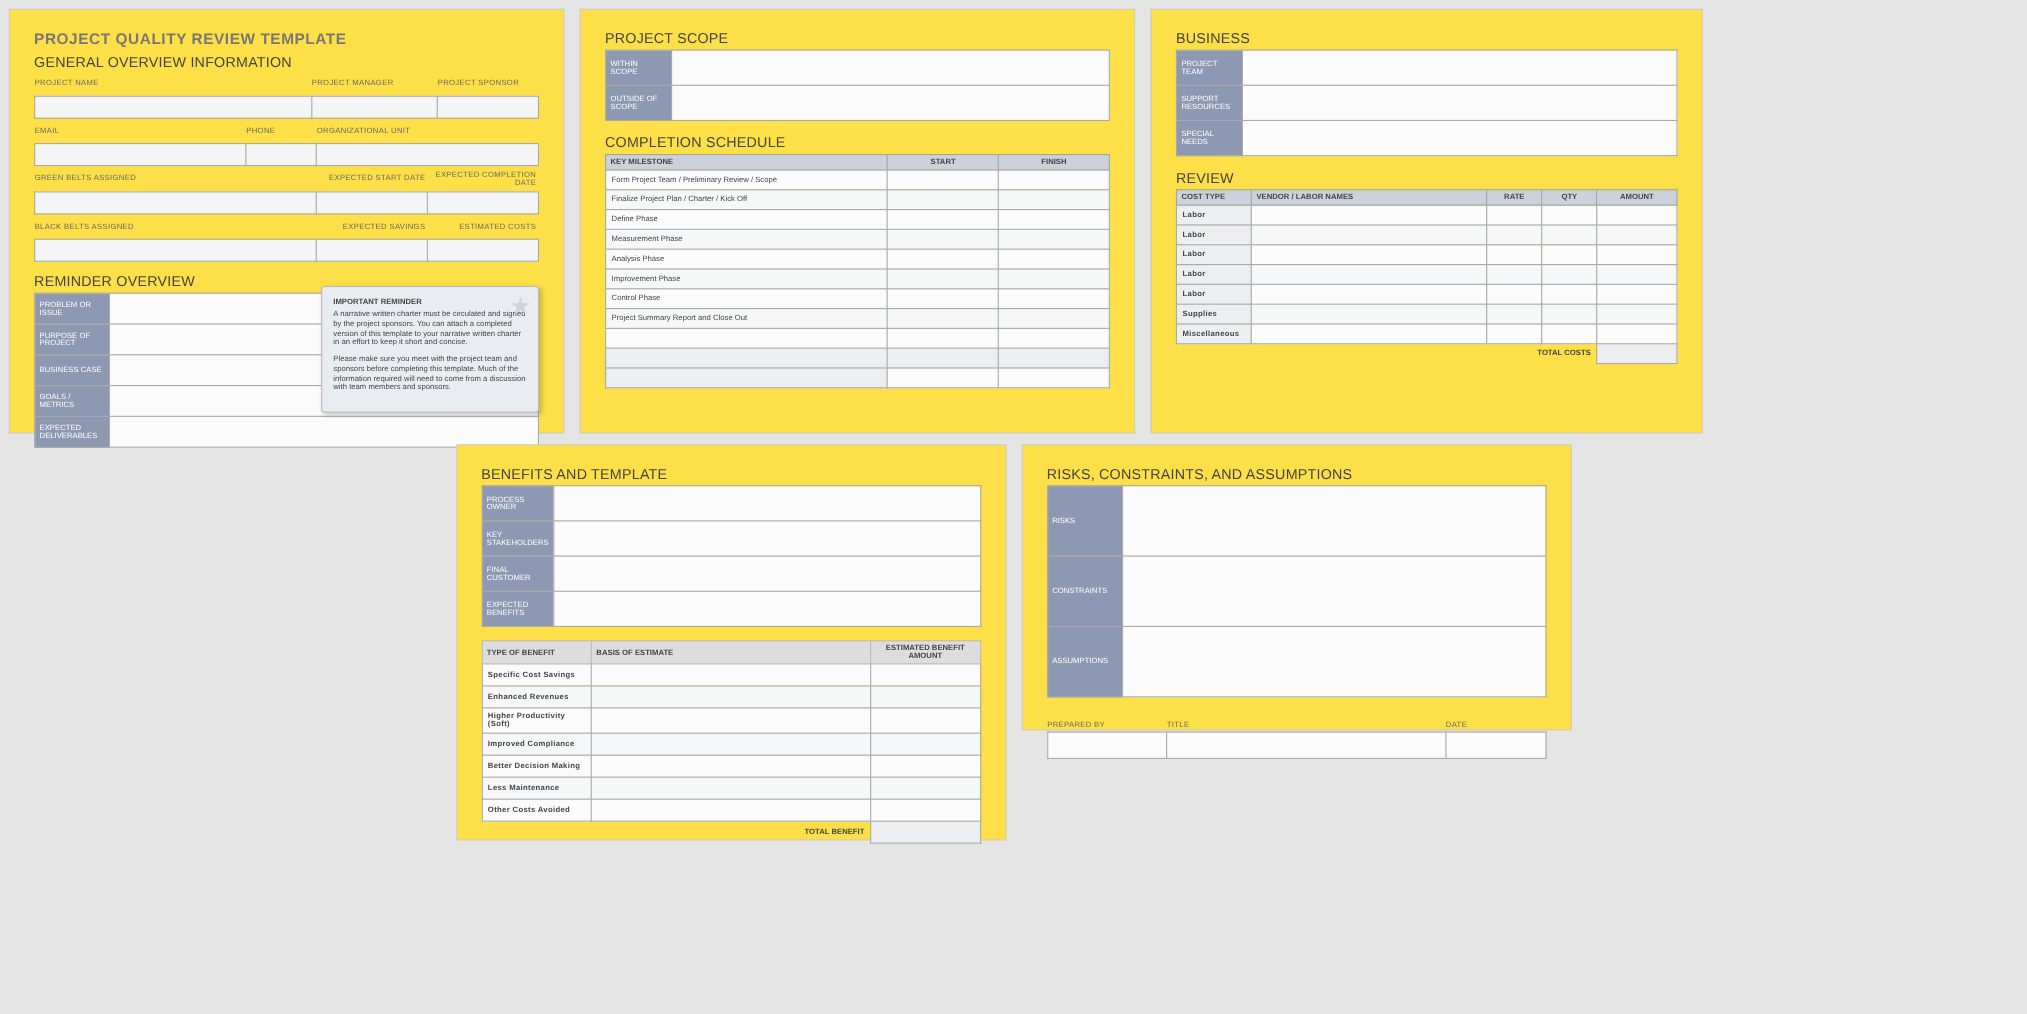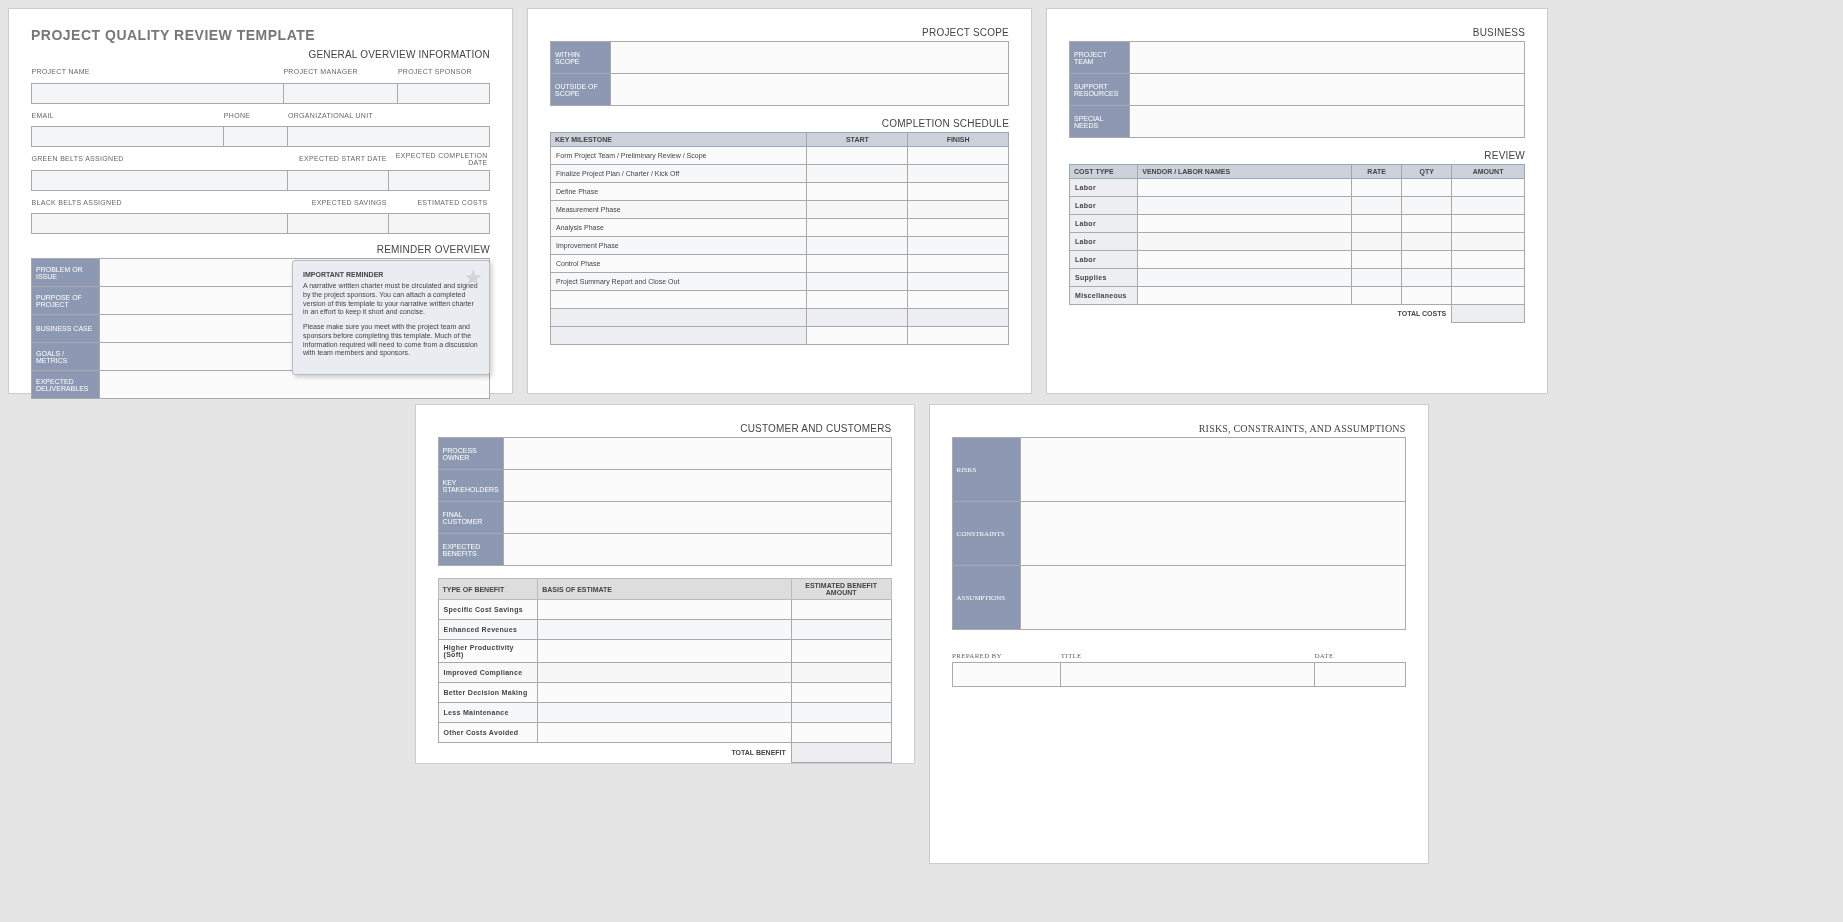--- a/index.html
+++ b/index.html
@@ -1,26 +1,26 @@
 <!DOCTYPE html>
 <html><head>
 <meta charset="utf-8">
 <style>
   * { box-sizing: border-box; margin: 0; padding: 0; }
   body { background: #e5e5e5; font-family: Arial, Helvetica, sans-serif; padding: 8px; width: 1843px; }
   .page-row { display: flex; gap: 14px; margin-bottom: 10px; }
   .page-row.center { justify-content: center; }
-  .page { background: #ffffff; border: 1px solid #ccc; padding: 18px 22px; }
+  .page { background: #fde047; border: 1px solid #ccc; padding: 18px 22px; }
   .p1 { width: 505px; height: 386px; position: relative; }
   .p2 { width: 505px; height: 386px; }
   .p3 { width: 502px; height: 386px; }
   .p4 { width: 500px; height: 360px; position: relative; }
-  .p5 { width: 500px; height: 460px; font-family: Liberation Serif, serif; }
+  .p5 { width: 500px; height: 260px; }
   .main-title { font-size: 14px; font-weight: bold; color: #777; letter-spacing: 0.5px; margin-bottom: 6px; }
-  .section-title { font-size: 10px; font-weight: normal; color: #444; margin-bottom: 3px; letter-spacing: 0.2px; margin-top: 6px; text-align: right; }
+  .section-title { font-size: 13px; font-weight: normal; color: #444; margin-bottom: 3px; letter-spacing: 0.2px; margin-top: 6px; }
   .tiny-label { font-size: 7px; color: #666; letter-spacing: 0.3px; }
   table.form { width: 100%; border-collapse: collapse; margin-bottom: 3px; }
   table.form td { border: 1px solid #aaa; background: #f4f5f7; height: 20px; }
   table.form td.lbl { border: none; background: transparent; font-size: 7px; color: #666; padding: 0 2px 2px 0; }
   
   table.kv { width: 100%; border-collapse: collapse; }
   table.kv td { border: 1px solid #aaa; height: 28px; }
   table.kv td.key { background: #8d99b2; color: #fff; font-size: 7px; padding: 2px 4px; width: 68px; }
   table.kv td.val { background: #fbfbfc; }
   
@@ -317,21 +317,21 @@
             <td class="rtotal"></td>
           </tr>
     </tbody>
       </table>
   </div>
 </div>
 
 <div class="page-row center">
 
   <div class="page p4">
-    <div class="section-title" style="margin-top:0">CUSTOMER AND CUSTOMERS</div>
+    <div class="section-title" style="margin-top:0">BENEFITS AND TEMPLATE</div>
     <table class="kv big">
       <tbody>
           <tr>
             <td class="key">PROCESS OWNER</td>
             <td class="val"></td>
           </tr>
       <tr>
             <td class="key">KEY STAKEHOLDERS</td>
             <td class="val"></td>
           </tr>

